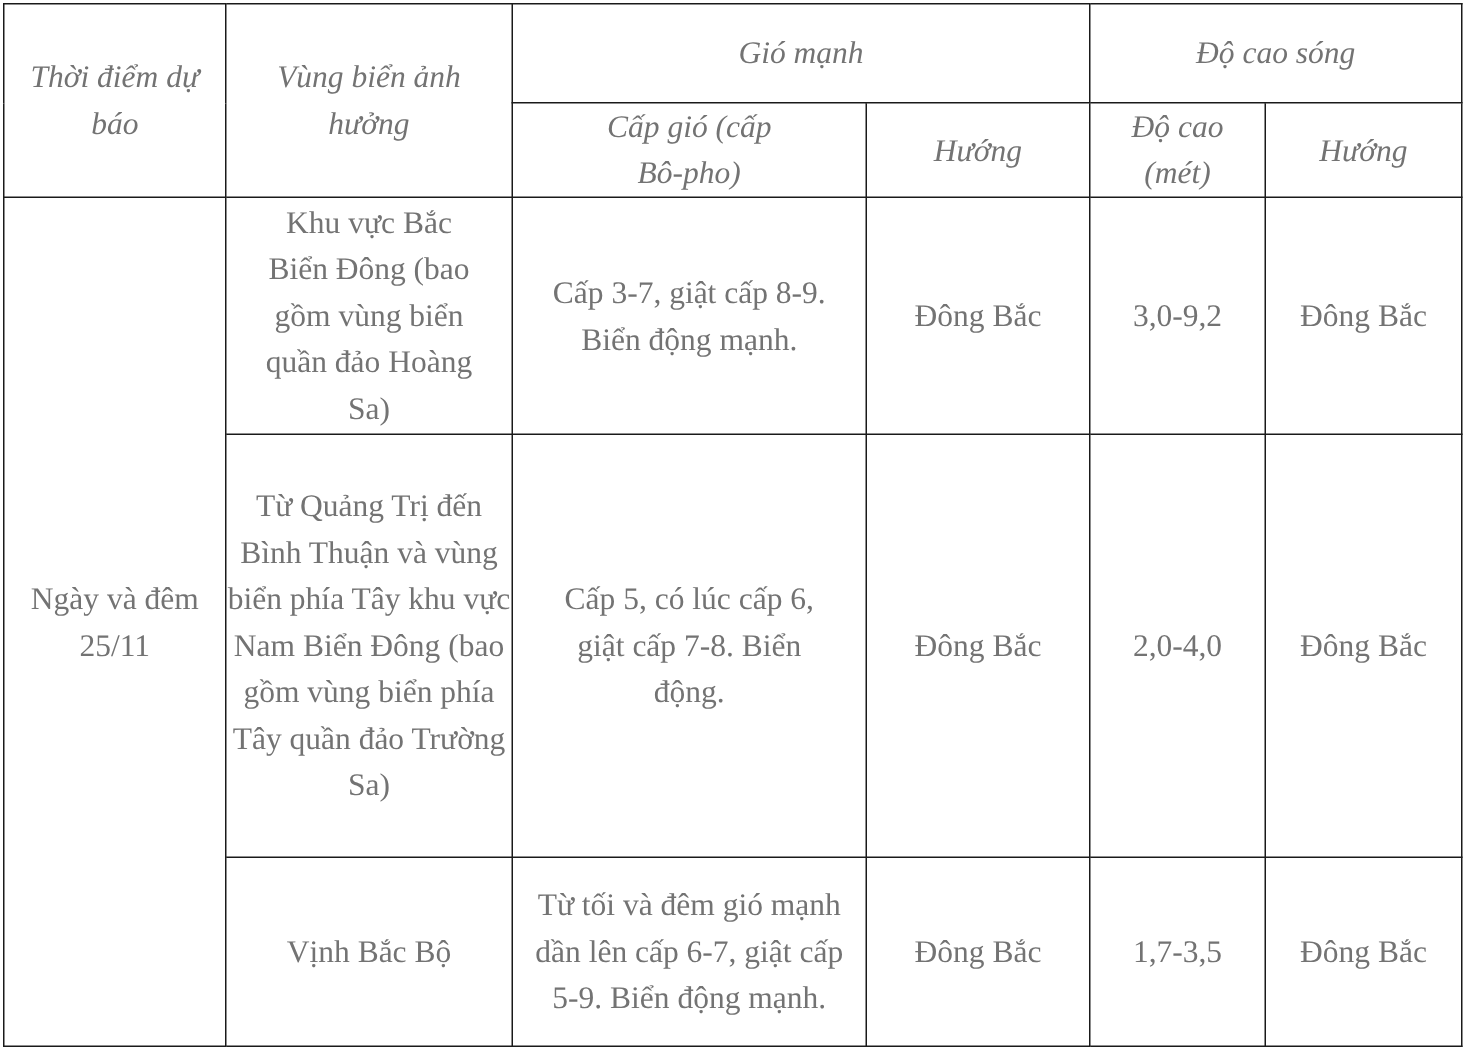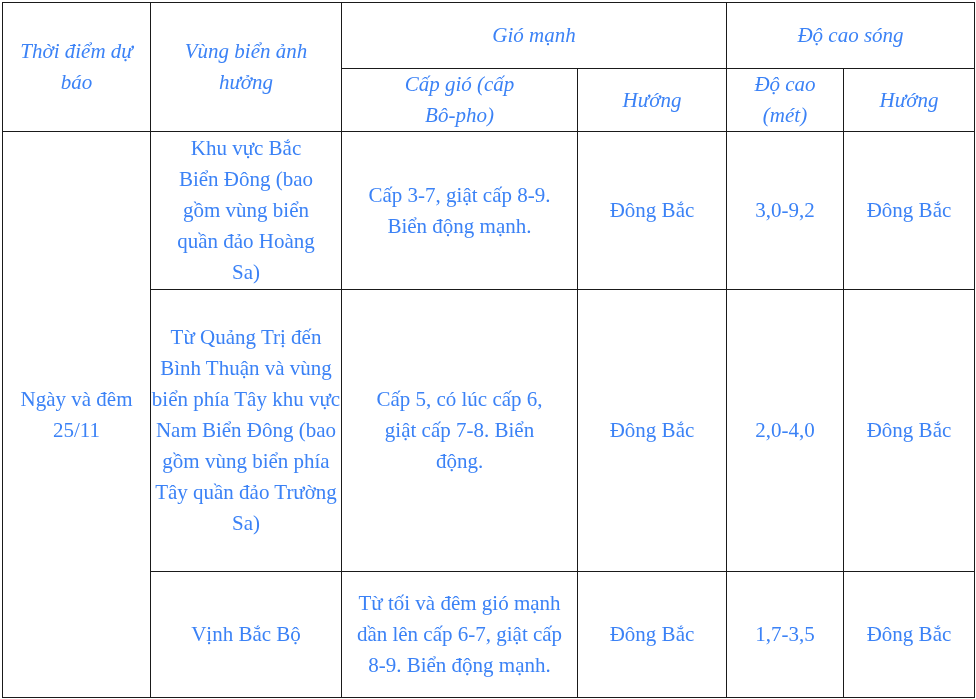--- a/index.html
+++ b/index.html
@@ -1,21 +1,21 @@
 <!DOCTYPE html>
 <html><head>
 <meta charset="utf-8">
 <style>
   html, body { margin: 0; padding: 0; background: #ffffff; }
   body { width: 976px; height: 699px; overflow: hidden; position: relative; }
   table.fc {
     position: absolute; left: 2px; top: 2px;
     border-collapse: collapse; table-layout: fixed;
     font-family: "Liberation Serif", "DejaVu Serif", serif;
-    font-size: 21px; color: #3b82f6; line-height: 31px;
+    font-size: 21px; color: #737373; line-height: 31px;
   }
   table.fc td, table.fc th {
     border: 1.5px solid #1a1a1a; text-align: center; vertical-align: middle;
     padding: 0 6px; font-weight: normal;
   }
   th { font-style: italic; }
   th.top-valign { vertical-align: top; padding-top: 4px; }
 </style>
 </head>
 <body>
@@ -52,19 +52,19 @@
   </tr>
   <tr style="height:282px">
     <td style="padding:0 0">Từ Quảng Trị đến Bình Thuận và vùng biển phía Tây khu vực Nam Biển Đông (bao gồm vùng biển phía Tây quần đảo Trường Sa)</td>
     <td style="padding:0 22px">Cấp 5, có lúc cấp 6, giật cấp 7-8. Biển động.</td>
     <td>Đông Bắc</td>
     <td>2,0-4,0</td>
     <td>Đông Bắc</td>
   </tr>
   <tr style="height:126px">
     <td>Vịnh Bắc Bộ</td>
-    <td>Từ tối và đêm gió mạnh dần lên cấp 6-7, giật cấp 8-9. Biển động mạnh.</td>
+    <td>Từ tối và đêm gió mạnh dần lên cấp 6-7, giật cấp 5-9. Biển động mạnh.</td>
     <td>Đông Bắc</td>
     <td>1,7-3,5</td>
     <td>Đông Bắc</td>
   </tr>
 </tbody>
   </table>
 
 </body></html>

